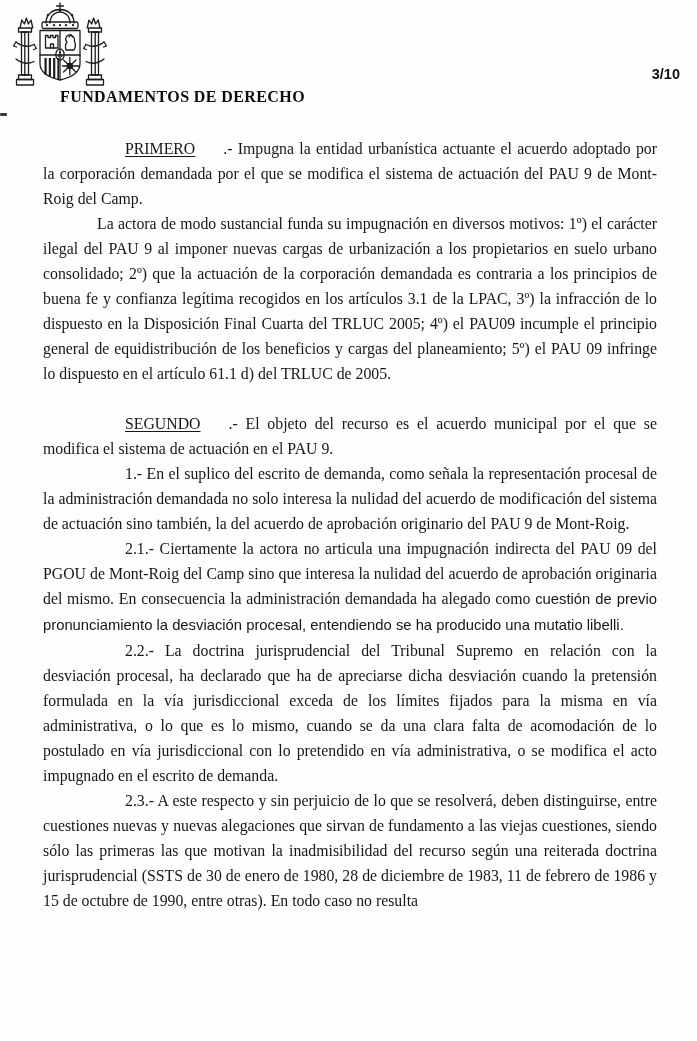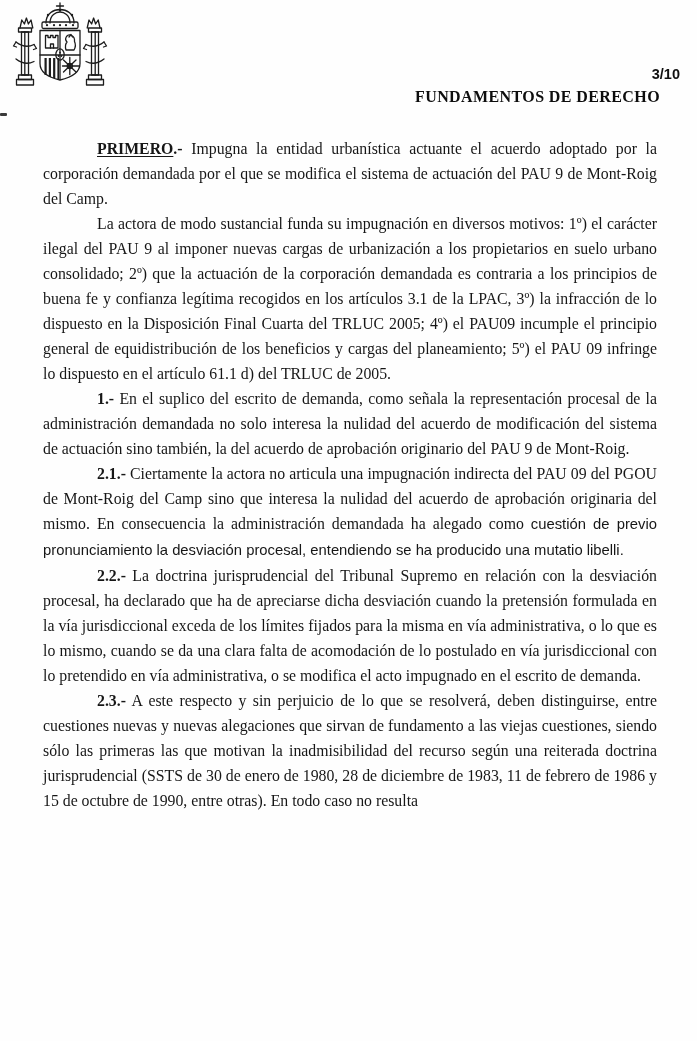--- a/index.html
+++ b/index.html
@@ -17,32 +17,32 @@
   .scan-dash{
     position:absolute;left:0;top:113px;width:7px;height:3px;background:#3a3a3a;border-radius:1px;
   }
   .page-number{
     position:absolute;top:66px;right:17px;
     font-family:"Liberation Sans",sans-serif;
     font-weight:700;font-size:14.5px;color:#111;
   }
   .title{
     position:absolute;top:88px;left:60px;width:600px;
-    text-align:right;
+    text-align:left;
     font-weight:700;font-size:16px;letter-spacing:.4px;
     color:#0d0d0d;
   }
   .body{
     position:absolute;left:43px;top:136px;width:614px;
     font-size:15.8px;line-height:25px;
     text-align:justify;
   }
   .para{margin:0;text-indent:54px;}
   .para.gap{margin-top:25px;}
-  .b{font-weight:700;}
+  .b{font-weight:400;margin-left:28px;}
   .u{text-decoration:underline;text-underline-offset:2px;}
   .i{}
   .sans{font-family:"Liberation Sans",sans-serif;font-size:14.8px;}
   svg .ln{stroke:#1c1c1c;fill:none;stroke-width:1.3;stroke-linecap:round;stroke-linejoin:round;}
   svg .fl{fill:#1c1c1c;stroke:none;}
 </style>
 </head>
 <body>
 
 <div class="page">
@@ -111,19 +111,20 @@
 
   <div class="scan-dash"></div>
 
   <div class="page-number">3/10</div>
 
   <div class="title">FUNDAMENTOS DE DERECHO</div>
 
   <div class="body">
       <p class="para"><span class="b u">PRIMERO</span><span class="b">.- </span><span>Impugna la entidad urbanística actuante el acuerdo adoptado por la corporación demandada por el que se modifica el sistema de actuación del PAU 9 de Mont-Roig del Camp.</span></p>
       <p class="para"><span>La actora de modo sustancial funda su impugnación en diversos motivos: 1º) el carácter ilegal del PAU 9 al imponer nuevas cargas de urbanización a los propietarios en suelo urbano consolidado; 2º) que la actuación de la corporación demandada es contraria a los principios de buena fe y confianza legítima recogidos en los artículos 3.1 de la LPAC, 3º) la infracción de lo dispuesto en la Disposición Final Cuarta del TRLUC 2005; 4º) el PAU09 incumple el principio general de equidistribución de los beneficios y cargas del planeamiento; 5º) el PAU 09 infringe lo dispuesto en el artículo 61.1 d) del TRLUC de 2005.</span></p>
+      <p class="para gap"><span class="b u">SEGUNDO</span><span class="b">.-  </span><span>El objeto del recurso es el acuerdo municipal por el que se modifica el sistema de actuación en el PAU 9.</span></p>
       <p class="para"><span class="b">1.-</span><span> En el suplico del escrito de demanda, como señala la representación procesal de la administración demandada no solo interesa la nulidad del acuerdo de modificación del sistema de actuación sino también, la del acuerdo de aprobación originario del PAU 9 de Mont-Roig.</span></p>
       <p class="para"><span class="b">2.1.-</span><span> Ciertamente la actora no articula una impugnación indirecta del PAU 09 del PGOU de Mont-Roig del Camp sino que interesa la nulidad del acuerdo de aprobación originaria del mismo. En consecuencia la administración demandada ha alegado como </span><span class="sans">cuestión de previo pronunciamiento la desviación procesal, entendiendo  se ha producido una </span><span class="sans i">mutatio libelli</span><span class="sans">.</span></p>
       <p class="para"><span class="b">2.2.-</span><span> La doctrina jurisprudencial del Tribunal Supremo en relación con la desviación  procesal, ha declarado  que ha de apreciarse dicha desviación cuando la pretensión formulada en la vía jurisdiccional exceda de los límites fijados para la misma en vía  administrativa, o lo que es lo mismo, cuando se da una clara falta de acomodación de lo postulado en vía jurisdiccional con lo pretendido en vía  administrativa, o se modifica el acto impugnado en el escrito de demanda.</span></p>
       <p class="para"><span class="b">2.3.-</span><span> A  este respecto y sin perjuicio de lo que se resolverá, deben distinguirse, entre </span><span class="i">cuestiones nuevas</span><span> y nuevas alegaciones que sirvan de fundamento a las viejas cuestiones, siendo sólo las primeras las que motivan la inadmisibilidad del recurso según una reiterada doctrina jurisprudencial (SSTS de 30 de enero de 1980, 28 de diciembre de 1983, 11 de febrero de 1986 y 15 de octubre de 1990, entre otras). En todo caso no resulta</span></p>
     </div>
 
 </div>
 
 </body></html>

